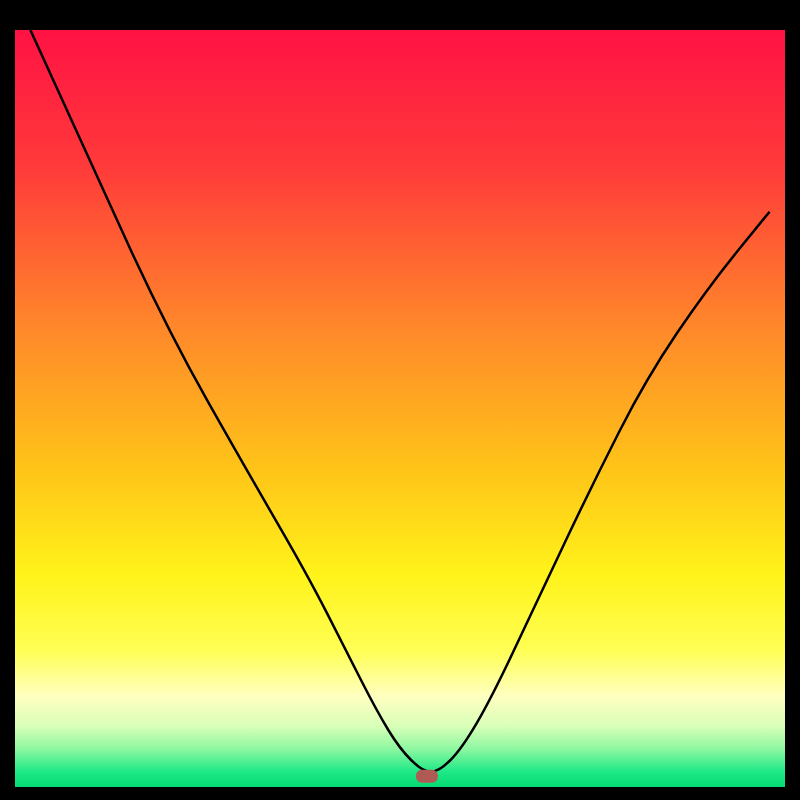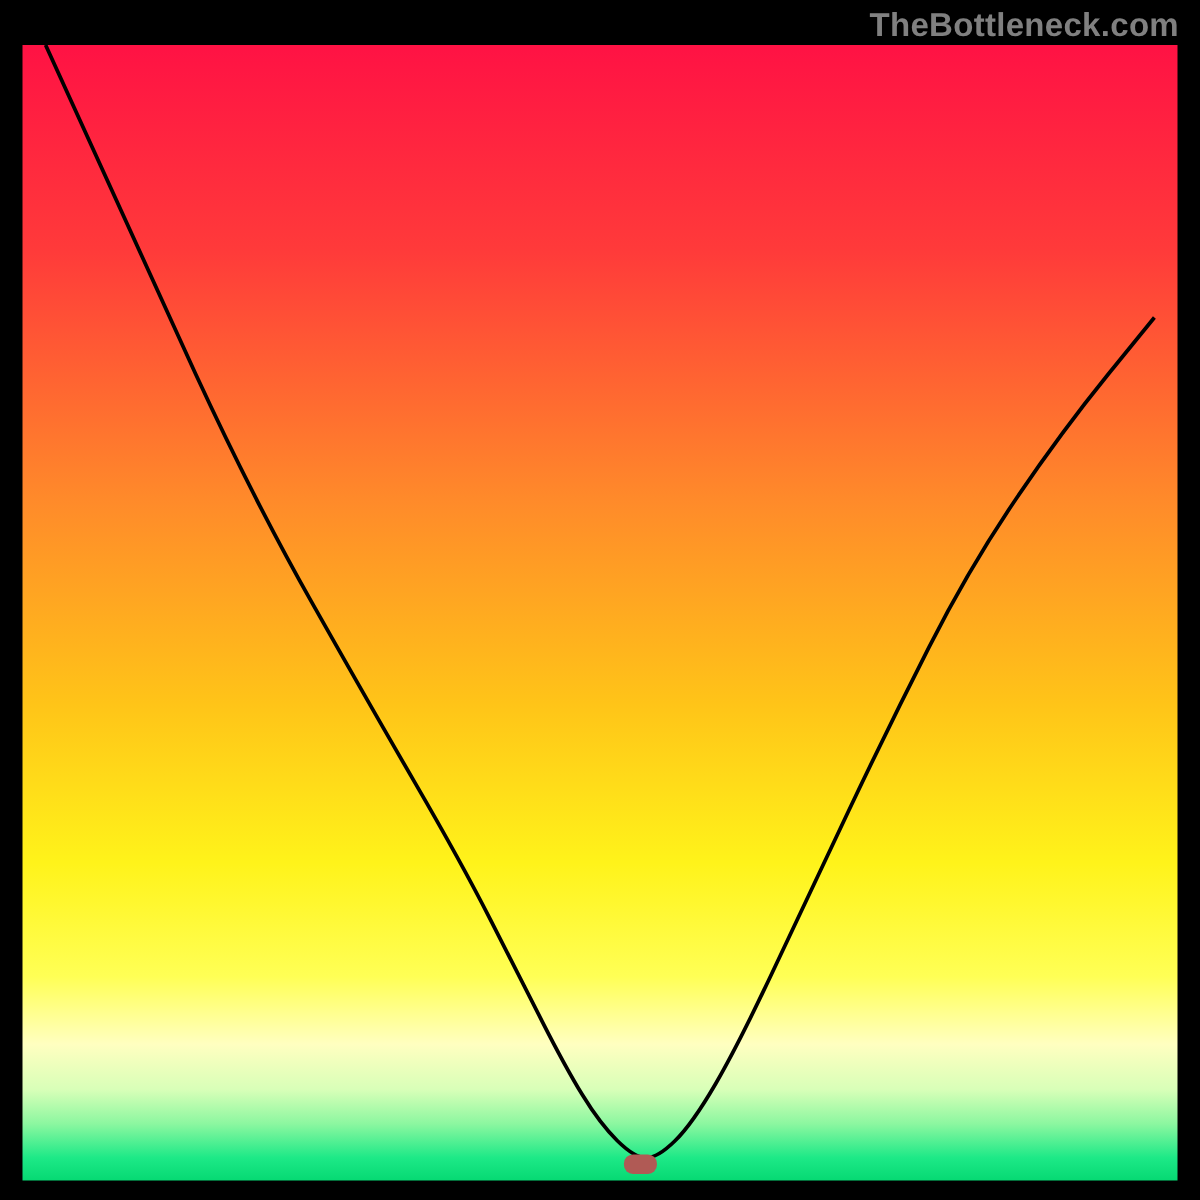--- a/index.html
+++ b/index.html
@@ -27,21 +27,20 @@
     letter-spacing: 0.2px;
   }
   svg {
     display: block;
   }
 </style>
 </head>
 <body>
 
 <div class="container">
-  <div class="watermark">TheBottleneck.com</div>
   <svg id="plot" width="800" height="800">
     <defs>
       <linearGradient id="bg-grad" x1="0" y1="0" x2="0" y2="1">
           <stop offset="0%" stop-color="#ff1244"></stop>
           <stop offset="18%" stop-color="#ff3a3a"></stop>
           <stop offset="40%" stop-color="#ff8a2a"></stop>
           <stop offset="58%" stop-color="#ffc418"></stop>
           <stop offset="72%" stop-color="#fff31a"></stop>
           <stop offset="82%" stop-color="#ffff55"></stop>
           <stop offset="88%" stop-color="#ffffc0"></stop>

